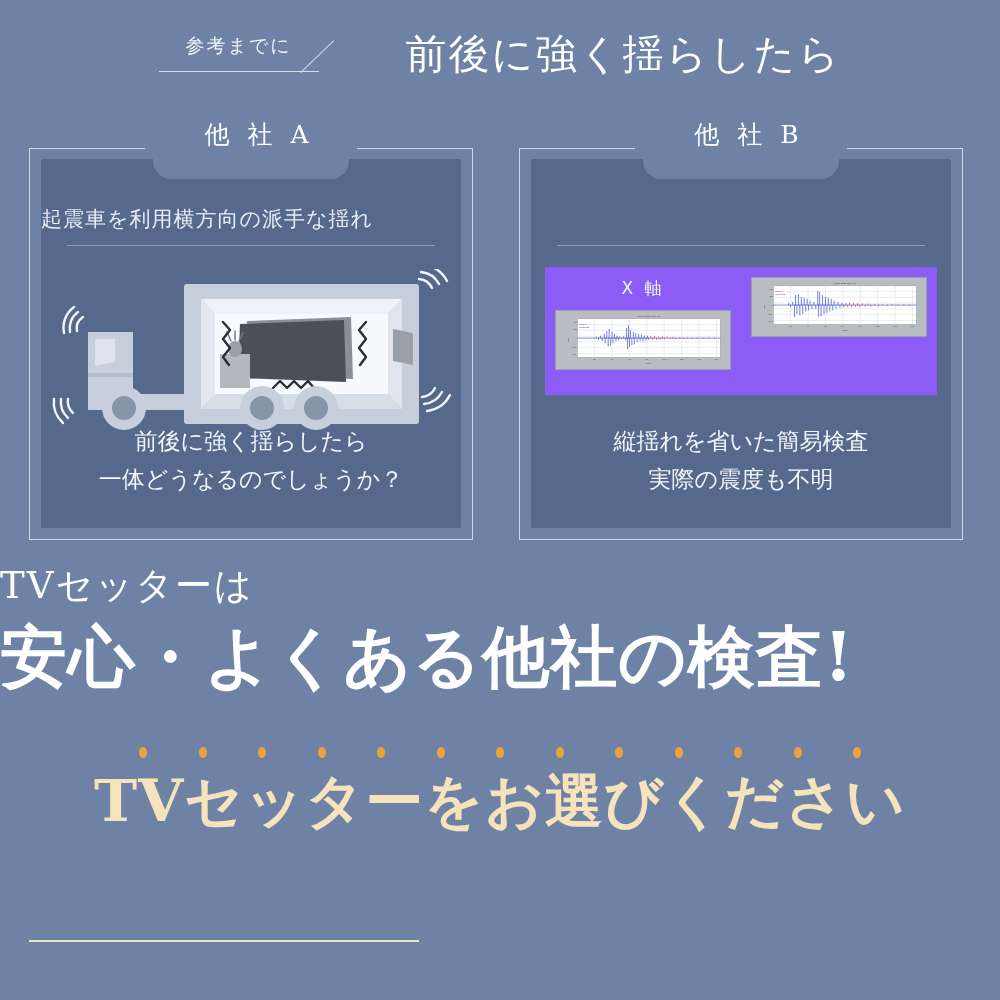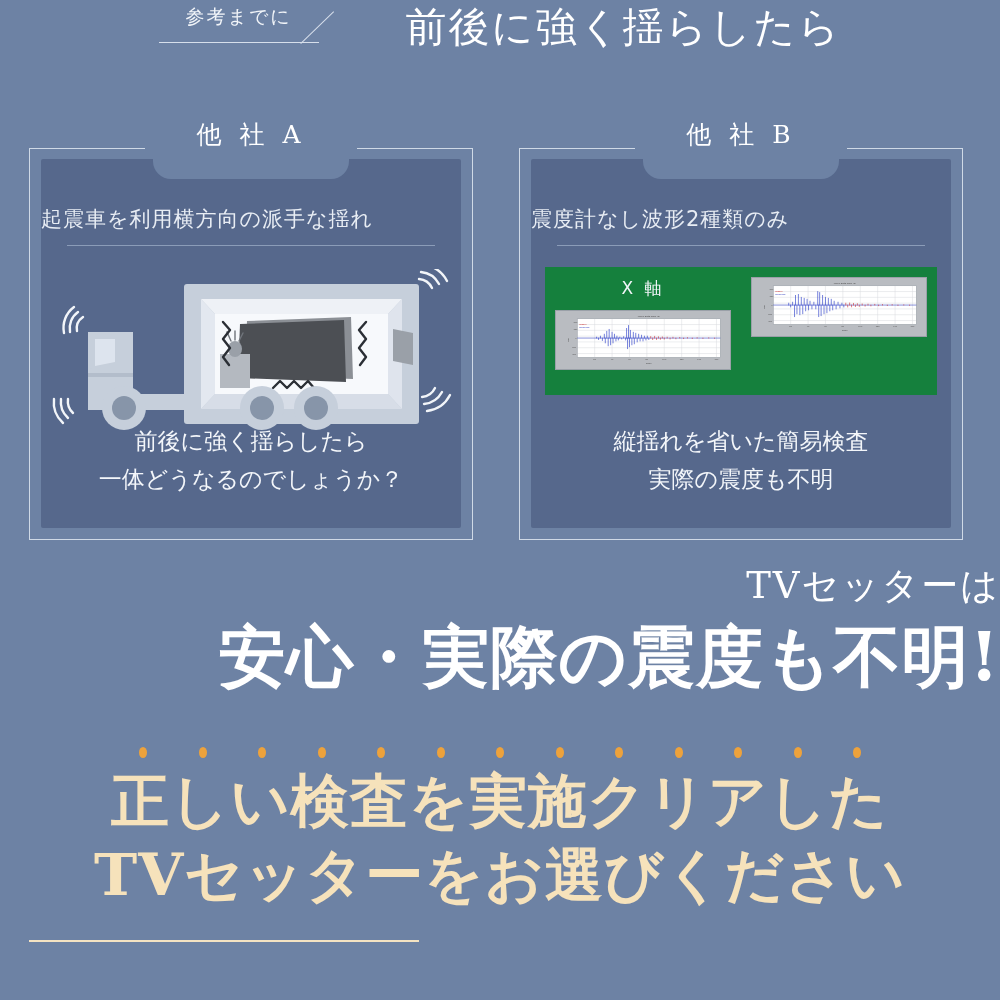--- a/index.html
+++ b/index.html
@@ -17,21 +17,21 @@
     color: #ffffff;
   }
 
   
   .header {
     position: absolute;
     top: 0; left: 0;
     width: 1000px;
     height: 112px;
     display: flex;
-    align-items: flex-start;
+    align-items: center;
     justify-content: center;
     gap: 36px;
   }
 
   .ribbon-tag {
     position: relative;
     width: 185px;
     height: 54px;
     margin-right: 26px;
     flex: none;
@@ -98,21 +98,21 @@
   .card-outline .ln { position: absolute; background: #cfd9e6; }
   .card-outline .ln-left   { left: 0;  top: 0; width: 1px; height: 392px; }
   .card-outline .ln-right  { right: 0; top: 0; width: 1px; height: 392px; }
   .card-outline .ln-bottom { left: 0;  bottom: 0; width: 444px; height: 1px; }
   .card-outline .ln-top-l  { left: 0;  top: 0; width: 116px; height: 1px; }
   .card-outline .ln-top-r  { right: 0; top: 0; width: 116px; height: 1px; }
 
   
   .card-badge {
     position: absolute;
-    top: -30px; left: 0;
+    top: -30px; left: 8px;
     width: 444px;
     text-align: center;
     font-family: "DejaVu Serif", "Liberation Serif", serif;
     font-size: 25px;
     letter-spacing: 5px;
     color: #ffffff;
   }
 
   
   .card-panel {
@@ -170,21 +170,21 @@
     width: 420px;
     height: 175px;
   }
 
   
   .wave-panel {
     position: absolute;
     left: 14px; top: 108px;
     width: 392px;
     height: 128px;
-    background: #15803d;
+    background: #8b5cf6;
   }
   .wave-cell {
     position: absolute;
     top: 10px;
     width: 176px;
   }
   .wave-cell.wc-x { left: 10px; }
   .wave-cell.wc-y { left: 206px; }
   .wave-axis-label {
     text-align: center;
@@ -200,21 +200,21 @@
     background: #b9bcc1;
     border: 1px solid #9aa0a8;
     display: block;
   }
 
   
   .headline {
     position: absolute;
     top: 558px; left: 0;
     width: 1000px;
-    text-align: right;
+    text-align: left;
   }
   .headline .hl-small {
     font-family: "DejaVu Serif", "Liberation Serif", serif;
     font-size: 37px;
     letter-spacing: 2px;
     color: #ffffff;
     line-height: 56px;
   }
   .headline .hl-big {
     font-family: "DejaVu Serif", "Liberation Serif", serif;
@@ -358,21 +358,20 @@
       <div class="ln ln-left"></div>
         <div class="ln ln-right"></div>
       <div class="ln ln-bottom"></div>
         <div class="ln ln-top-l"></div>
         <div class="ln ln-top-r"></div>
     </div>
     <div class="card-badge">他 社 B</div>
 
     <div class="card-panel">
       <div class="notch"></div>
-      <div class="card-subtitle">震度計なし波形2種類のみ</div>
       <div class="card-subrule"></div>
 
       <div class="wave-panel">
 
         <div class="wave-cell wc-x">
           <div class="wave-axis-label">X 軸</div>
           <svg class="wave-chart" viewBox="0 0 176 60" xmlns="http://www.w3.org/2000/svg">
             <rect x="0" y="0" width="176" height="60" fill="#b9bcc1"></rect>
             <rect x="20" y="8" width="148" height="40" fill="#ffffff"></rect>
             <g stroke="#d8dade" stroke-width="0.5">
@@ -459,35 +458,34 @@
 
       <div class="card-caption">縦揺れを省いた簡易検査
 実際の震度も不明</div>
     </div>
   </div>
 
 </div>
 
 <div class="headline">
   <div class="hl-small">TVセッターは</div>
-  <div class="hl-big">安心・実際の震度も不明!</div>
+  <div class="hl-big">安心・よくある他社の検査!</div>
 </div>
 
 <div class="cta">
   <div class="cta-dots" id="cta-dots">
       <span class="dot"></span>
       <span class="dot"></span>
       <span class="dot"></span>
       <span class="dot"></span>
       <span class="dot"></span>
       <span class="dot"></span>
       <span class="dot"></span>
       <span class="dot"></span>
       <span class="dot"></span>
       <span class="dot"></span>
       <span class="dot"></span>
       <span class="dot"></span>
       <span class="dot"></span>
     </div>
-  <div class="cta-line">正しい検査を実施クリアした</div>
   <div class="cta-line">TVセッターをお選びください</div>
   <div class="cta-rule"></div>
 </div>
 
 </body></html>

